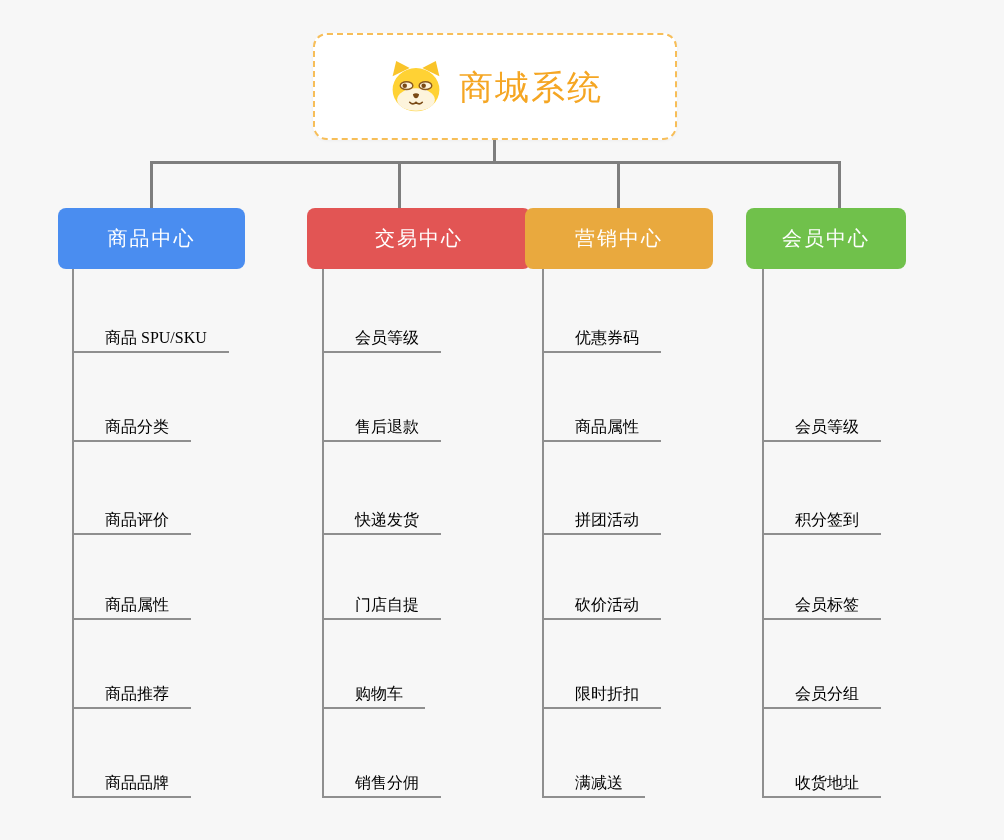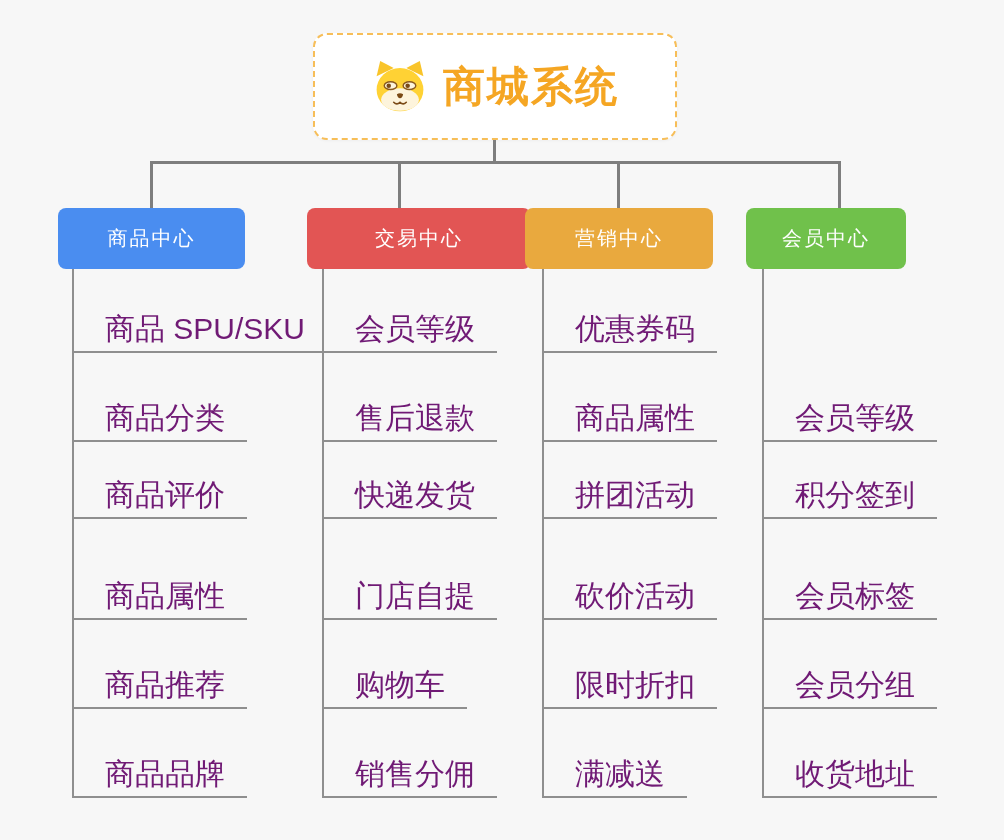--- a/index.html
+++ b/index.html
@@ -13,21 +13,21 @@
 
   
   .root-node{
     position:absolute;left:313px;top:33px;width:364px;height:107px;
     background:#ffffff;border:2px dashed #f7be58;border-radius:14px;
     display:flex;align-items:center;justify-content:center;gap:14px;
     box-sizing:border-box;box-shadow:0 1px 3px rgba(0,0,0,0.04);
     cursor:pointer;
   }
   .root-title{
-    color:#f5a623;font-size:42px;font-weight:700;letter-spacing:2px;
+    color:#f5a623;font-size:34px;font-weight:400;letter-spacing:2px;
     line-height:1;white-space:nowrap;text-align:center;
   }
 
   
   .conn{position:absolute;background:#7e7e7e;}
   .conn-root-stub{left:493px;top:140px;width:3px;height:22px;}
   .conn-h{left:150px;top:161px;width:691px;height:3px;}
   .conn-drop{top:161px;width:3px;height:47px;}
   .drop-1{left:150px;} .drop-2{left:398px;} .drop-3{left:617px;} .drop-4{left:838px;}
 
@@ -46,25 +46,26 @@
   
   .spine{position:absolute;top:269px;width:2px;height:529px;background:#8f8f8f;}
   .s1{left:72px;} .s2{left:322px;} .s3{left:542px;} .s4{left:762px;}
 
   
   .item{
     position:absolute;height:38px;box-sizing:border-box;
     border-bottom:2px solid #8f8f8f;
     padding:0 22px 4px 33px;
     display:flex;align-items:flex-end;
-    font-size:30px;color:#701a75;line-height:1.2;white-space:nowrap;
+    font-size:16px;color:#000000;line-height:1.2;white-space:nowrap;
     cursor:pointer;
+    font-family:Liberation Serif, serif;
   }
   .c1{left:72px;} .c2{left:322px;} .c3{left:542px;} .c4{left:762px;}
-  .i0{top:315px;} .i1{top:404px;} .i2{top:481px;}
+  .i0{top:315px;} .i1{top:404px;} .i2{top:497px;}
   .i3{top:582px;} .i4{top:671px;} .i5{top:760px;}
 </style>
 </head>
 <body>
 
 <div class="stage">
 
   <div class="root-node">
     <span style="display:flex;">
       <svg width="58" height="54" viewBox="0 0 64 60" aria-hidden="true">

